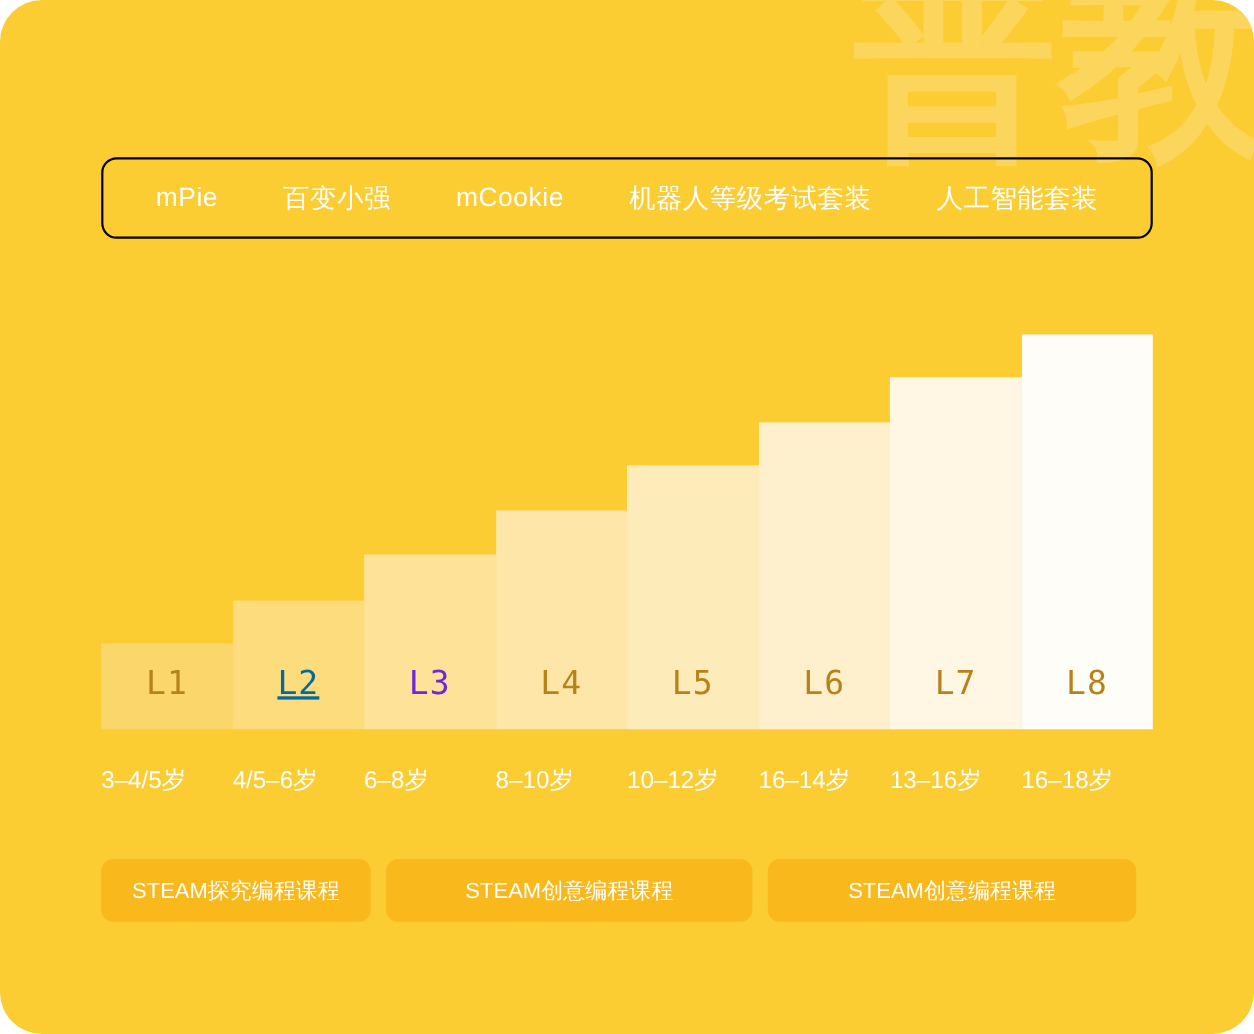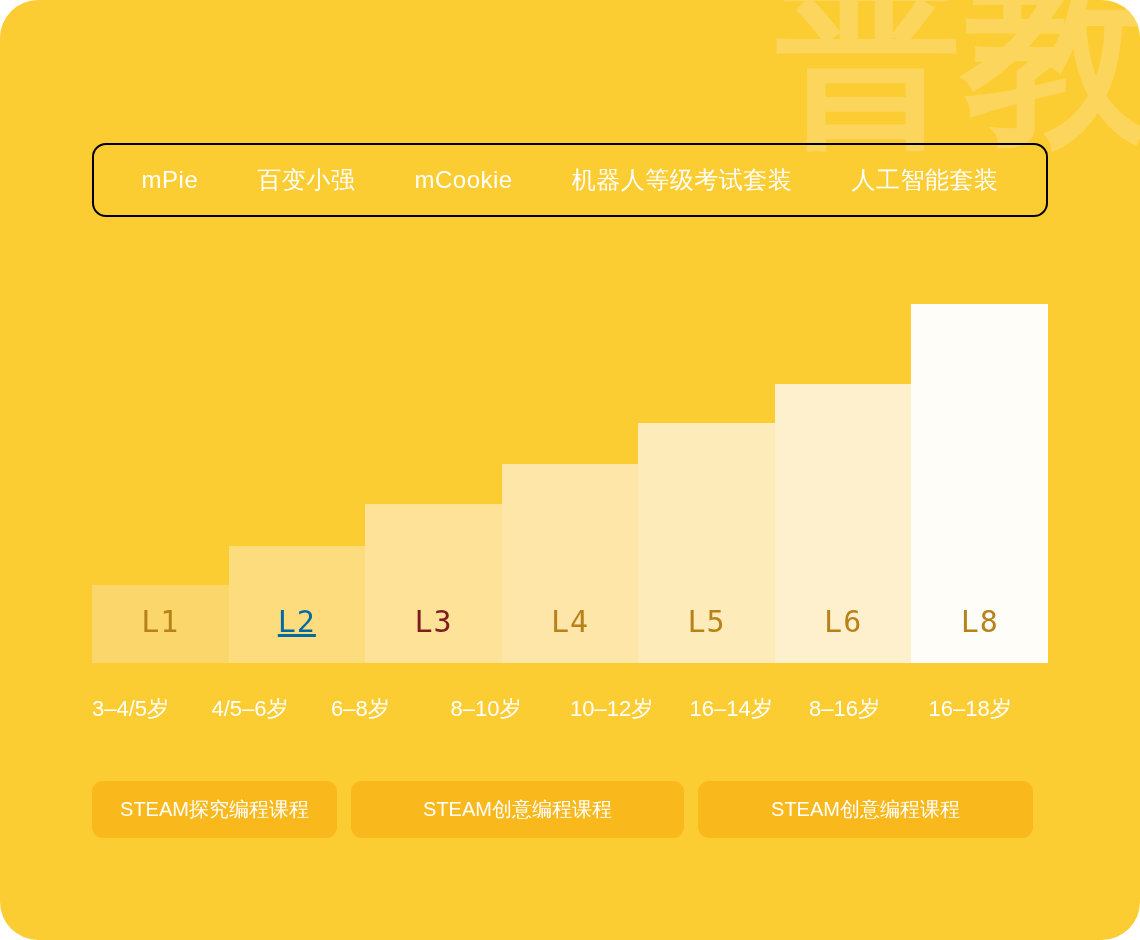--- a/index.html
+++ b/index.html
@@ -164,53 +164,58 @@
         <span class="bar-label" style="color: rgb(184, 130, 26);">L1</span>
       </div>
     </div>
     <div class="bar">
       <div class="bar-fill" style="height: 31.7935%; background: rgb(252, 220, 124);">
         <span class="bar-label" style="color: #0369a1; text-decoration: underline;">L2</span>
       </div>
     </div>
     <div class="bar">
       <div class="bar-fill" style="height: 43.2065%; background: rgb(253, 226, 152);">
-        <span class="bar-label" style="color: #7f1d1d;">L3</span>
+        <span class="bar-label" style="color: #6d28d9;">L3</span>
       </div>
     </div>
     <div class="bar">
       <div class="bar-fill" style="height: 54.0761%; background: rgb(253, 230, 168);">
         <span class="bar-label" style="color: rgb(184, 130, 26);">L4</span>
       </div>
     </div>
     <div class="bar">
       <div class="bar-fill" style="height: 65.2174%; background: rgb(254, 235, 186);">
         <span class="bar-label" style="color: rgb(184, 130, 26);">L5</span>
       </div>
     </div>
     <div class="bar">
       <div class="bar-fill" style="height: 75.8152%; background: rgb(254, 240, 204);">
         <span class="bar-label" style="color: rgb(184, 130, 26);">L6</span>
+      </div>
+    </div>
+    <div class="bar">
+      <div class="bar-fill" style="height: 86.9565%; background: rgb(255, 247, 228);">
+        <span class="bar-label" style="color: rgb(184, 130, 26);">L7</span>
       </div>
     </div>
     <div class="bar">
       <div class="bar-fill" style="height: 97.5543%; background: rgb(255, 253, 248);">
         <span class="bar-label" style="color: rgb(184, 130, 26);">L8</span>
       </div>
     </div>
   </div>
 
   <div id="ages">
     <div class="age">3–4/5岁</div>
     <div class="age">4/5–6岁</div>
     <div class="age">6–8岁</div>
     <div class="age">8–10岁</div>
     <div class="age">10–12岁</div>
     <div class="age">16–14岁</div>
-    <div class="age">8–16岁</div>
+    <div class="age">13–16岁</div>
     <div class="age">16–18岁</div>
   </div>
 
   <div id="courses">
     <div class="course-btn c0" style="background: rgb(249, 184, 27);">STEAM探究编程课程</div>
     <div class="course-btn c1" style="background: rgb(249, 184, 27);">STEAM创意编程课程</div>
     <div class="course-btn c2" style="background: rgb(249, 184, 27);">STEAM创意编程课程</div>
   </div>
 
 </div>

